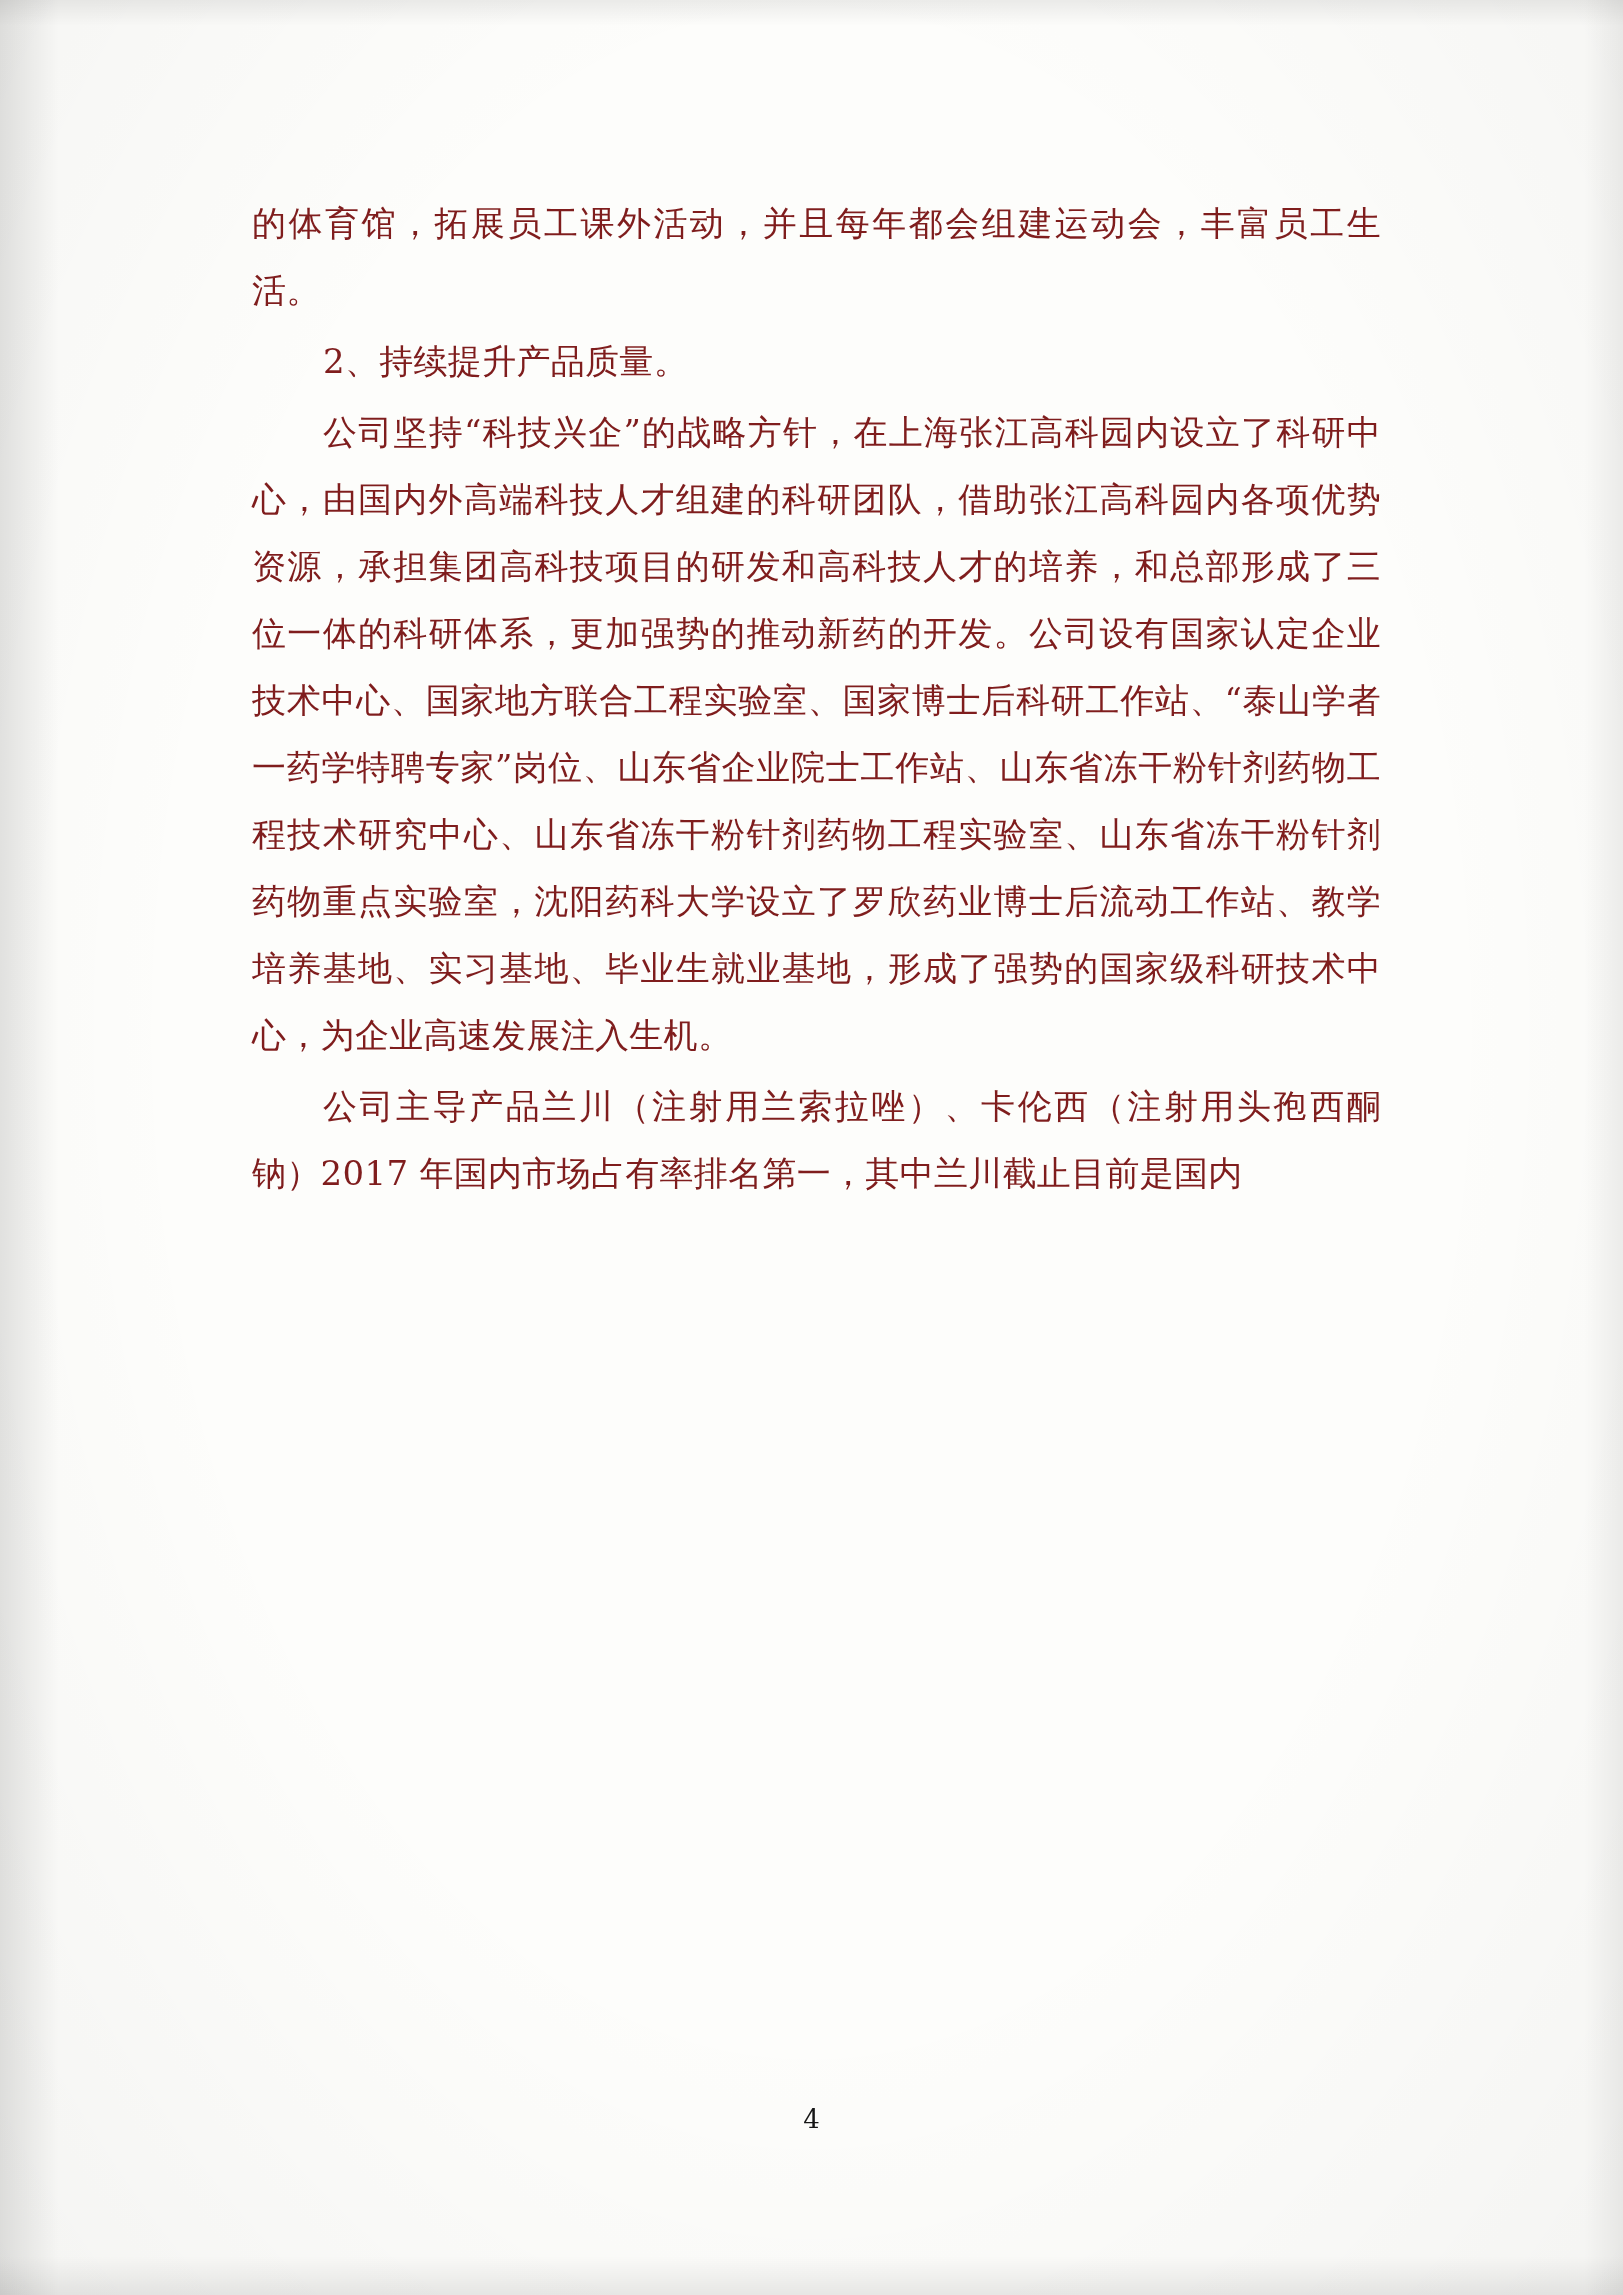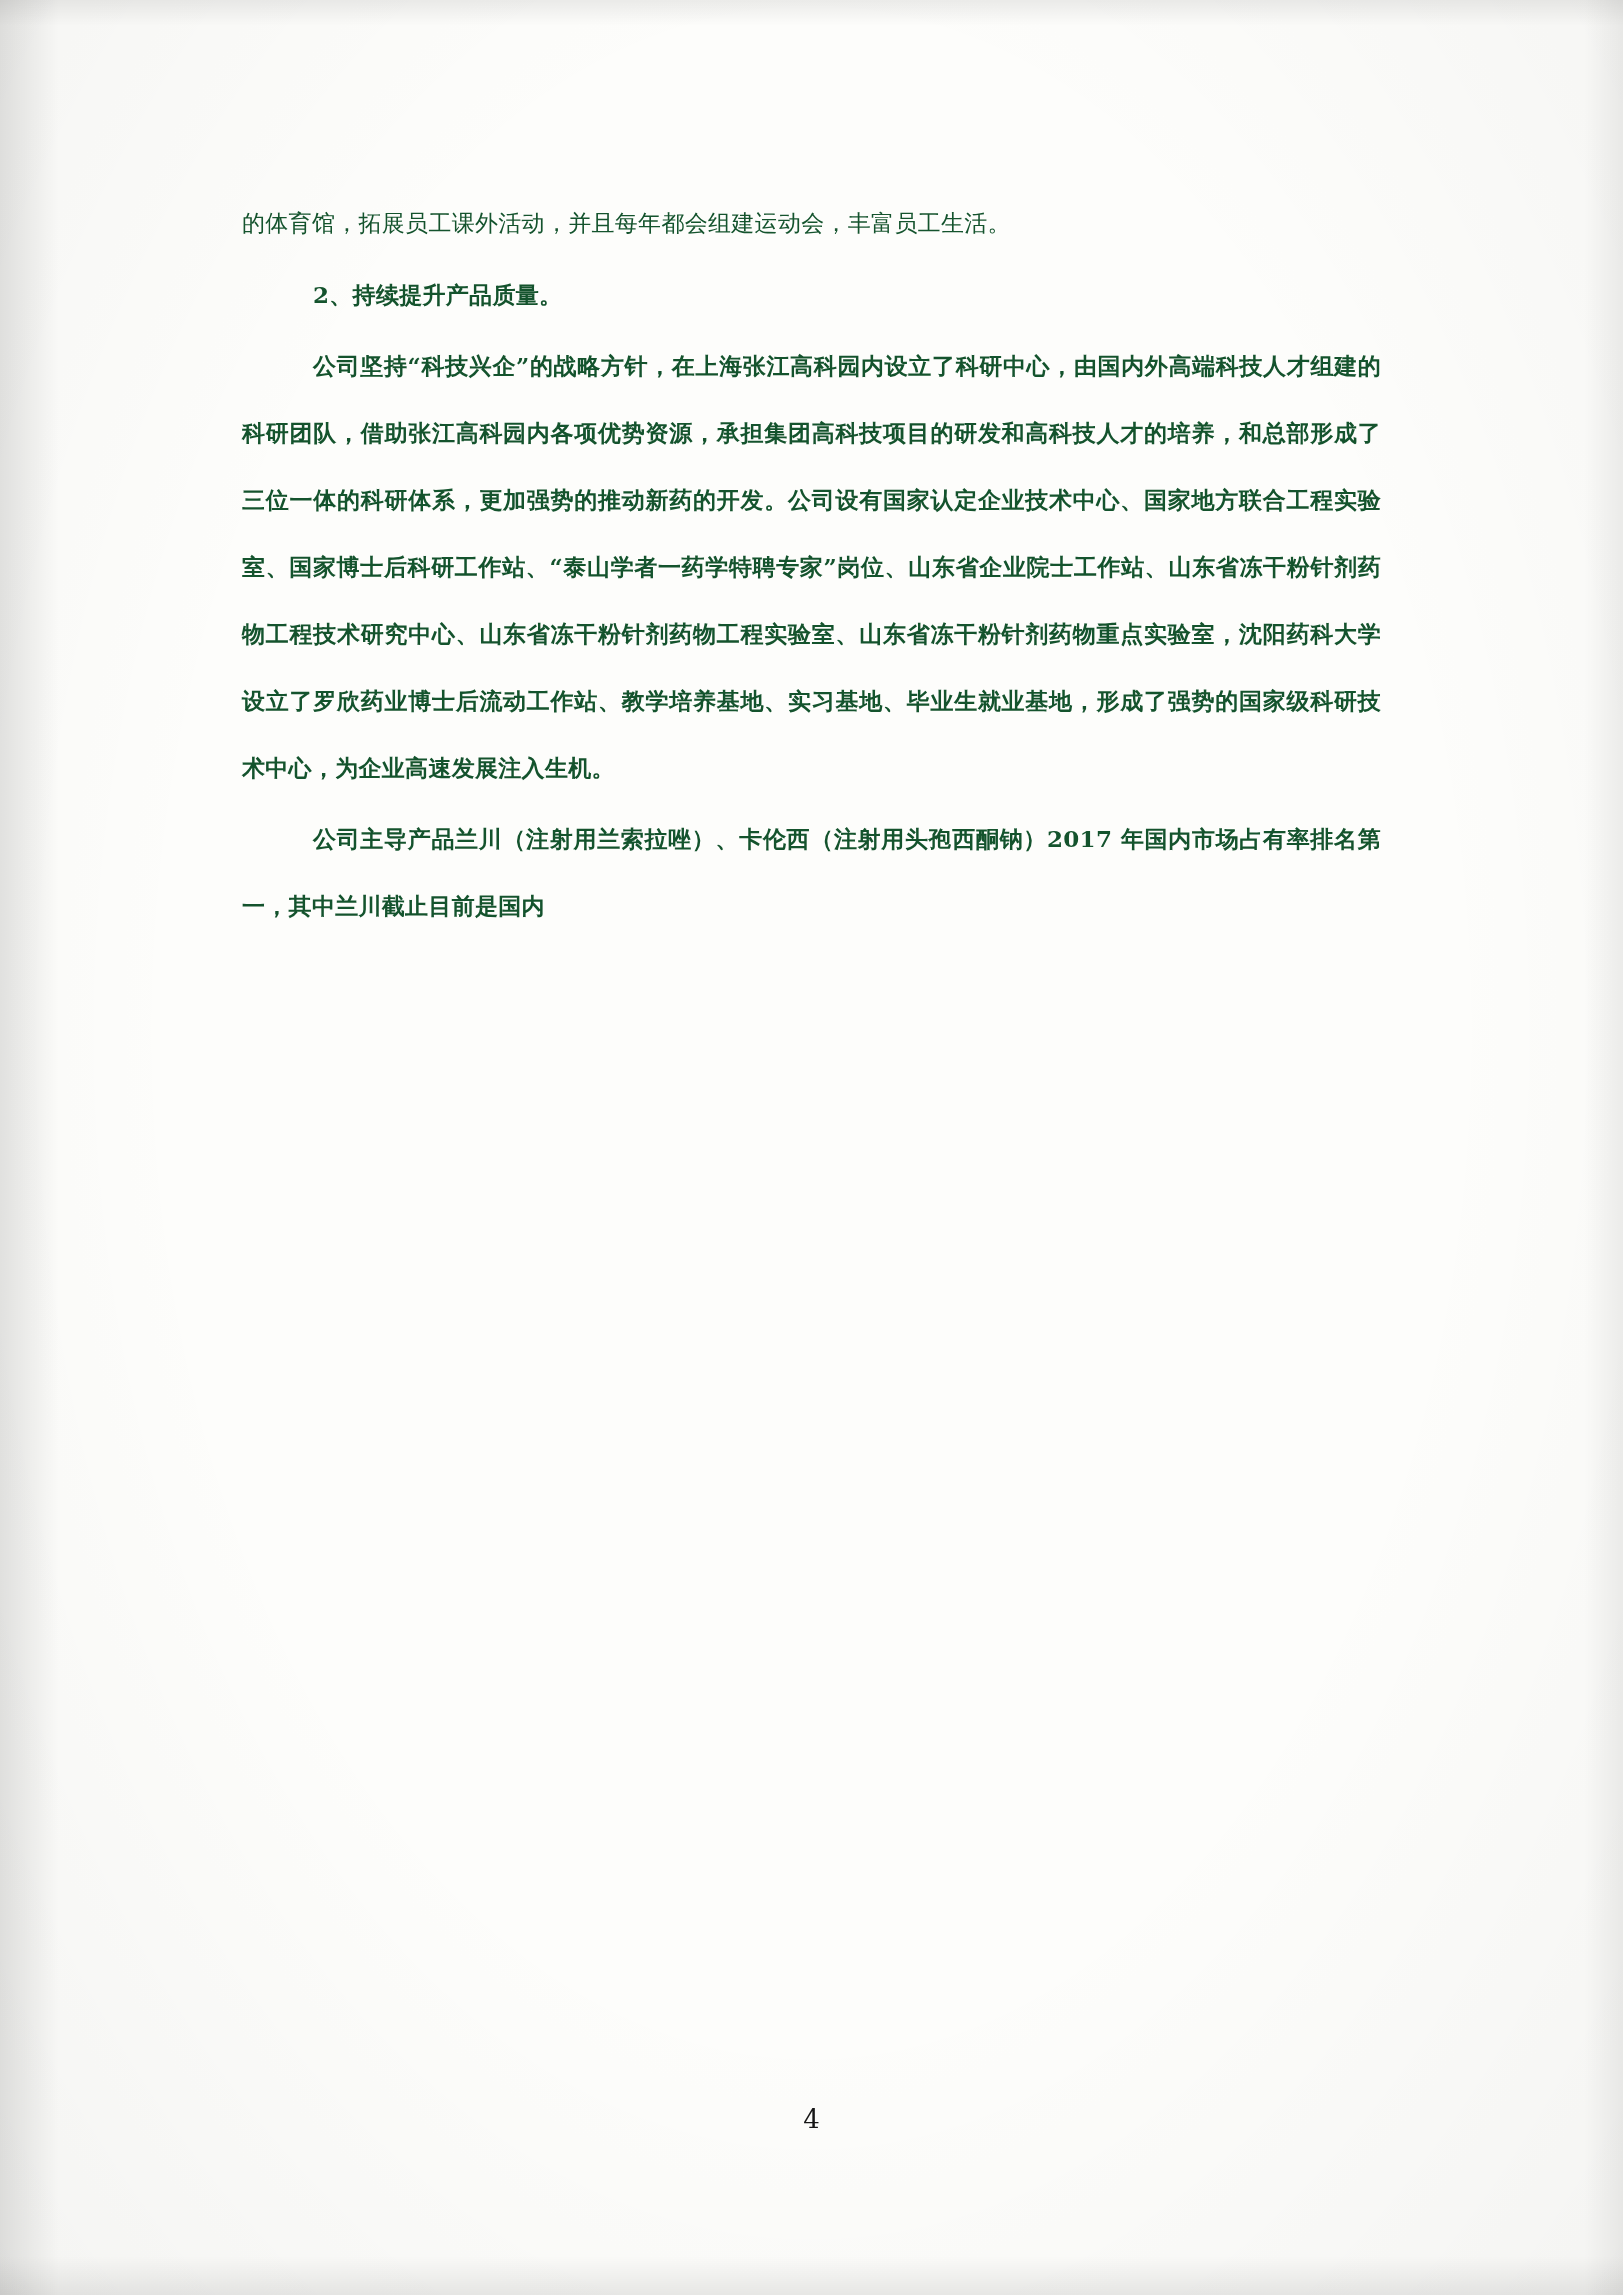--- a/index.html
+++ b/index.html
@@ -25,34 +25,33 @@
   }
   .content {
     position: absolute;
     left: 242px;
     top: 190px;
     width: 1139px;
     font-family: "DejaVu Serif", "Liberation Serif", serif;
     color: #111111;
   }
   p.para {
-    margin: 0 0 0 0;
-    font-size: 23px;
+    margin: 0 0 0 10px;
+    font-size: 34px;
     line-height: 67px;
     text-align: justify;
     text-justify: inter-character;
     letter-spacing: 0.3px;
-    color: #14532d;
+    color: #7f1d1d;
   }
   p.para + p.para {
     margin-top: 3.9px;
   }
   .indent {
     text-indent: 71px;
-    font-weight: bold;
   }
   .page-number {
     position: absolute;
     left: 0;
     right: 0;
     top: 2104px;
     text-align: center;
     font-family: "DejaVu Serif", "Liberation Serif", serif;
     font-size: 26px;
     color: #161616;

